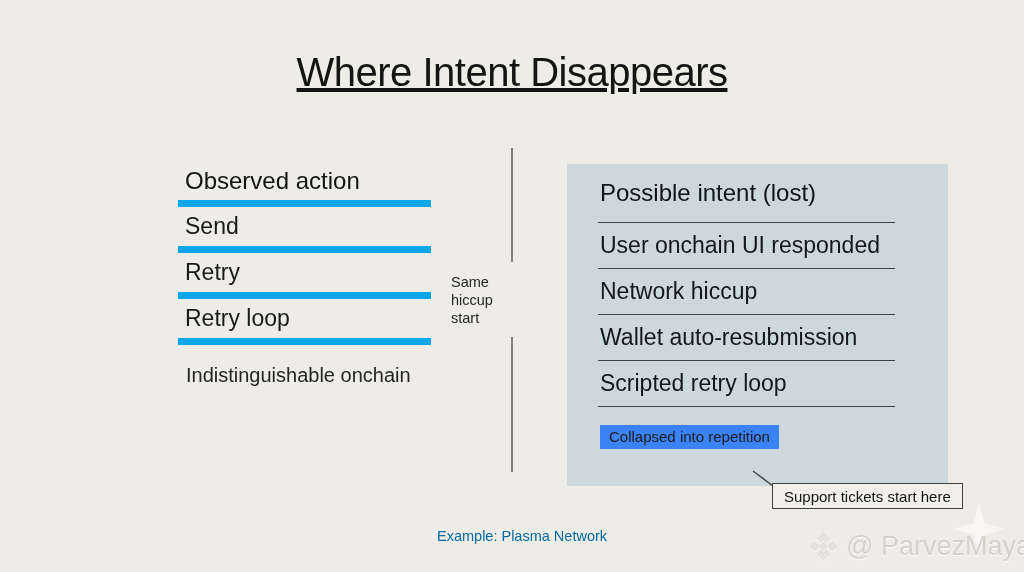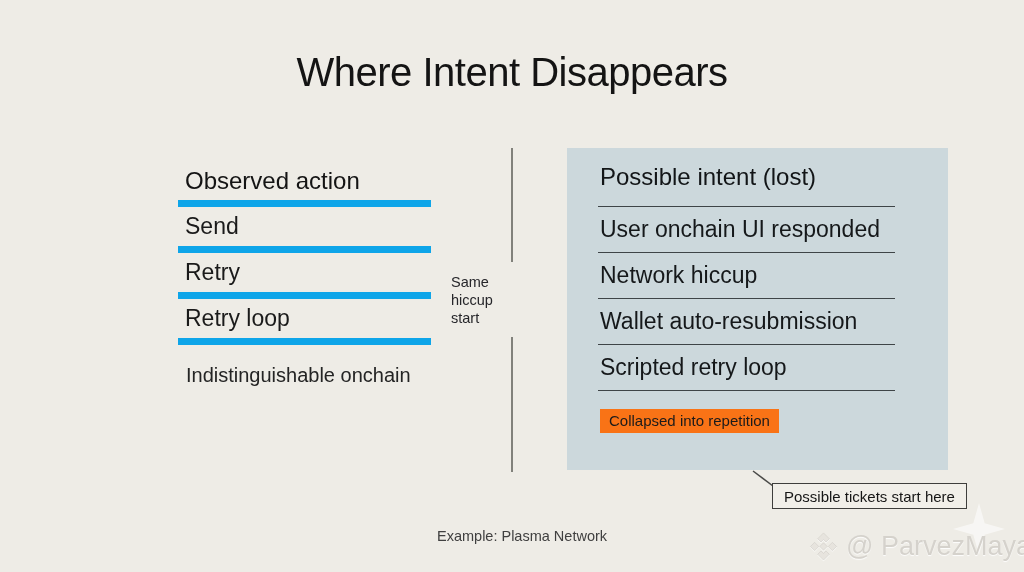--- a/index.html
+++ b/index.html
@@ -13,20 +13,21 @@
   }
   .slide { position: absolute; inset: 0; }
 
   .title {
     position: absolute;
     top: 50px; left: 0; width: 1024px;
     text-align: center;
     font-size: 40px;
     letter-spacing: -0.5px;
     color: #141414;
+    text-decoration: underline;
   }
 
   
   .left-table {
     position: absolute;
     left: 178px; top: 161px; width: 253px;
   }
   .lrow {
     height: 46px;
     display: flex; align-items: center;
@@ -55,38 +56,38 @@
     position: absolute;
     left: 451px; top: 273px; width: 121px;
     font-size: 14.5px;
     line-height: 18px;
     color: #26262a;
   }
 
   
   .right-panel {
     position: absolute;
-    left: 567px; top: 148px;
+    left: 567px; top: 164px;
     width: 381px; height: 322px;
     background: #ccd8dc;
   }
   .rp-inner { margin-left: 31px; width: 297px; }
   .rrow {
     height: 46px;
     display: flex; align-items: center;
     border-bottom: 1px solid #3e4447;
     padding-left: 2px;
     font-size: 23px;
     color: #15181a;
   }
   .rrow.header { height: 59px; font-size: 24px; color: #121517; }
   .rp-tag {
     display: inline-block;
     margin: 18px 0 0 33px;
-    background: #f97316;
+    background: #3b82f6;
     padding: 3px 9px 4px 9px;
     font-size: 15px;
     color: #1b1b1b;
   }
 
   
   .callout-svg { position: absolute; left: 0; top: 0; width: 1024px; height: 572px; pointer-events: none; }
   .callout-box {
     position: absolute;
     left: 772px; top: 483px;
@@ -97,21 +98,21 @@
     border: 1px solid #3e3e3c;
     font-size: 15px;
     color: #161616;
     white-space: nowrap;
   }
 
   .footer-example {
     position: absolute;
     left: 437px; top: 528px;
     font-size: 14.5px;
-    color: #404040;
+    color: #0369a1;
   }
 
   
   .sparkle {
     position: absolute;
     left: 953px; top: 503px;
     width: 52px; height: 52px;
     background: rgba(255,255,255,0.55);
     clip-path: polygon(50% 0, 61% 39%, 100% 50%, 61% 61%, 50% 100%, 39% 61%, 0 50%, 39% 39%);
   }
@@ -158,21 +159,21 @@
       <div class="rrow">Network hiccup</div>
       <div class="rrow">Wallet auto-resubmission</div>
       <div class="rrow">Scripted retry loop</div>
     </div>
     <span class="rp-tag">Collapsed into repetition</span>
   </div>
 
   <svg class="callout-svg">
     <line x1="753" y1="471" x2="773" y2="486" stroke="#4a4a48" stroke-width="1.5"></line>
   </svg>
-  <div class="callout-box">Possible tickets start here</div>
+  <div class="callout-box">Support tickets start here</div>
 
   <div class="footer-example">Example: Plasma Network</div>
 
   <div class="sparkle"></div>
   <div class="watermark">
     <svg class="wm-icon" width="31" height="31" viewBox="0 0 32 32">
       <g fill="#e6e3dd" stroke="#c9c6c0" stroke-width="0.6">
         <path d="M16 2 L22 8 L18.6 11.4 L16 8.8 L13.4 11.4 L10 8 Z"></path>
         <path d="M16 30 L10 24 L13.4 20.6 L16 23.2 L18.6 20.6 L22 24 Z"></path>
         <path d="M2.5 16 L6.8 11.7 L11.1 16 L6.8 20.3 Z"></path>

